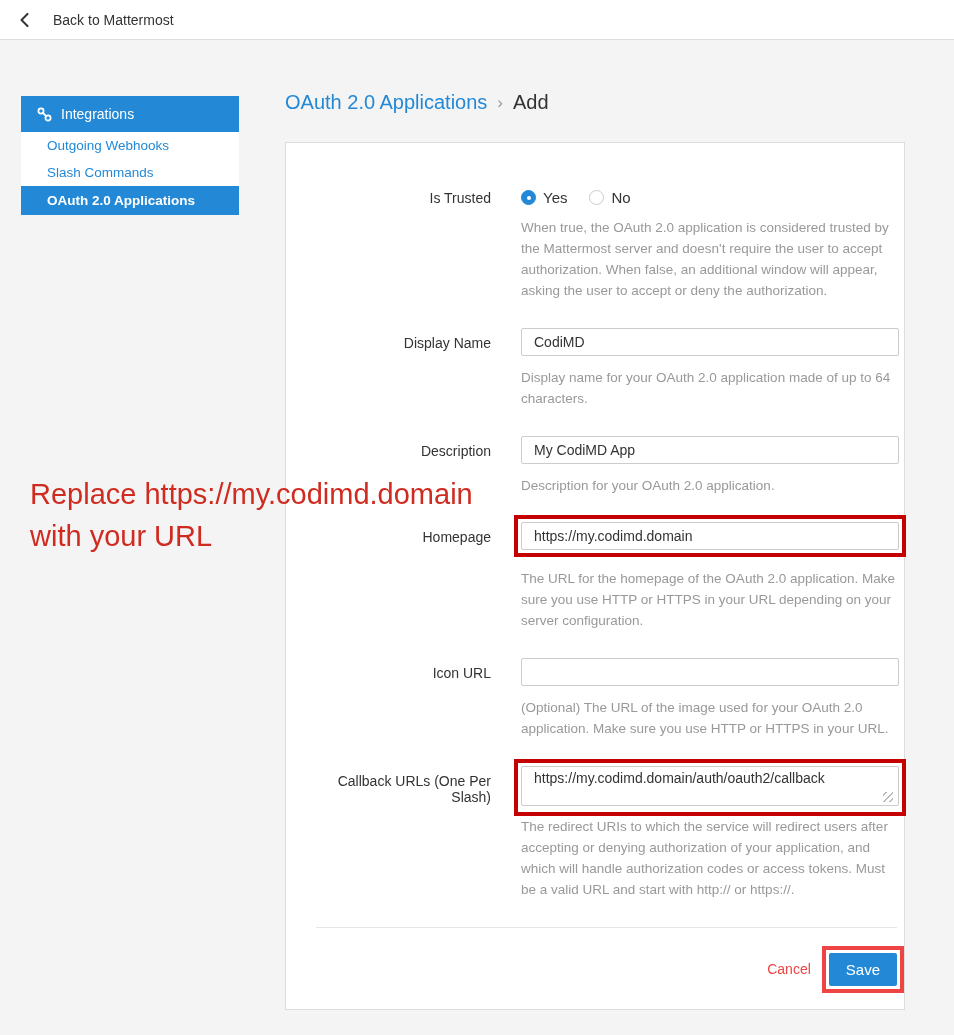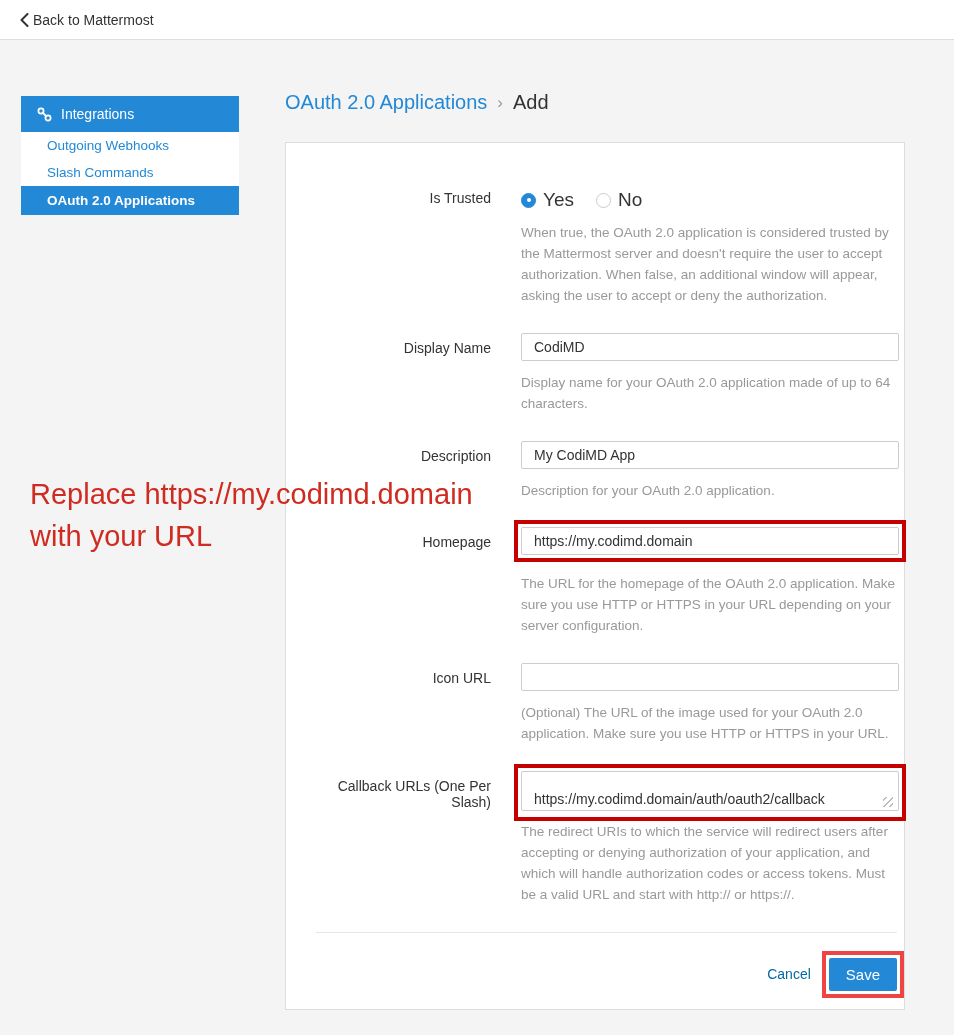--- a/index.html
+++ b/index.html
@@ -12,21 +12,21 @@
     overflow: hidden;
     font-size: 14px;
   }
 
   
   .topbar {
     position: absolute; top: 0; left: 0; width: 954px; height: 40px;
     background: #fff; border-bottom: 1px solid #ddd;
     display: flex; align-items: center; padding-left: 20px;
   }
-  .back-link { display: inline-flex; align-items: center; gap: 4px; color: #333; cursor: pointer; font-size: 14px; }
+  .back-link { display: inline-flex; align-items: center; gap: 24px; color: #333; cursor: pointer; font-size: 14px; }
   .back-chevron { display: inline-flex; }
 
   
   .sidebar { position: absolute; left: 21px; top: 96px; width: 218px; }
   .sidebar-header {
     background: #2389d7; color: #fff; font-size: 14px;
     padding: 10px 12px 10px 16px; display: flex; align-items: center; gap: 9px;
   }
   .sidebar-body { background: #fff; }
   .sidebar-item {
@@ -56,47 +56,47 @@
   }
   .row .label .wrap { display: inline-block; max-width: 172px; }
   .row .control { width: 378px; flex: none; }
 
   input[type=text], textarea {
     width: 100%; height: 28px; border: 1px solid #ccc; border-radius: 2px;
     padding: 0 12px; font-size: 14px; color: #333;
     font-family: "Liberation Sans", "DejaVu Sans", sans-serif;
     background: #fff; outline: none;
   }
-  textarea { height: 40px; padding-top: 19px; resize: none; overflow: hidden; }
+  textarea { height: 40px; padding-top: 3px; resize: none; overflow: hidden; }
 
   .help { margin-top: 12px; color: #999; font-size: 13.5px; line-height: 1.55; }
 
   
   .radio-group { display: flex; align-items: center; gap: 22px; padding-top: 6px; }
-  .radio-option { display: inline-flex; align-items: center; gap: 7px; cursor: pointer; font-size: 19px; color: #333; }
+  .radio-option { display: inline-flex; align-items: center; gap: 7px; cursor: pointer; font-size: 15px; color: #333; }
   .radio-circle { width: 15px; height: 15px; border-radius: 50%; border: 1px solid #ccc; background: #fff; position: relative; flex: none; }
   .radio-circle.checked { background: #2389d7; border-color: #2389d7; }
   .radio-circle.checked::after {
     content: ""; position: absolute; left: 4.5px; top: 4.5px; width: 4px; height: 4px;
     border-radius: 50%; background: #fff;
   }
 
   
   .red-box { border: 4px solid #c40000; padding: 3px; margin: -7px; position: relative; }
   .red-box-inline { display: inline-block; border: 4px solid #ef4444; padding: 3px; margin: -7px; }
 
   .resize-handle {
     position: absolute; right: 9px; bottom: 10px; width: 10px; height: 10px;
     background: repeating-linear-gradient(135deg, transparent 0 2px, #bbb 2px 3.2px, transparent 3.2px 4.6px);
   }
 
   
   .divider { border-top: 1px solid #e6e6e6; margin: 0 7px 0 30px; }
   .footer-row { display: flex; align-items: center; justify-content: flex-end; padding: 25px 7px 0 0; gap: 18px; }
-  .cancel-link { color: #0369a1; font-size: 14px; cursor: pointer; }
+  .cancel-link { color: #ef4444; font-size: 14px; cursor: pointer; }
   .save-button {
     background: #2389d7; color: #fff; border: none; border-radius: 2px;
     font-size: 15px; padding: 8px 17px; cursor: pointer;
     font-family: "Liberation Sans", "DejaVu Sans", sans-serif;
   }
 
   
   .annotation {
     position: absolute; left: 14px; top: 473px; z-index: 5;
     color: #d02b20; font-size: 29px; line-height: 1.45; font-weight: 400; margin-left: 16px;

